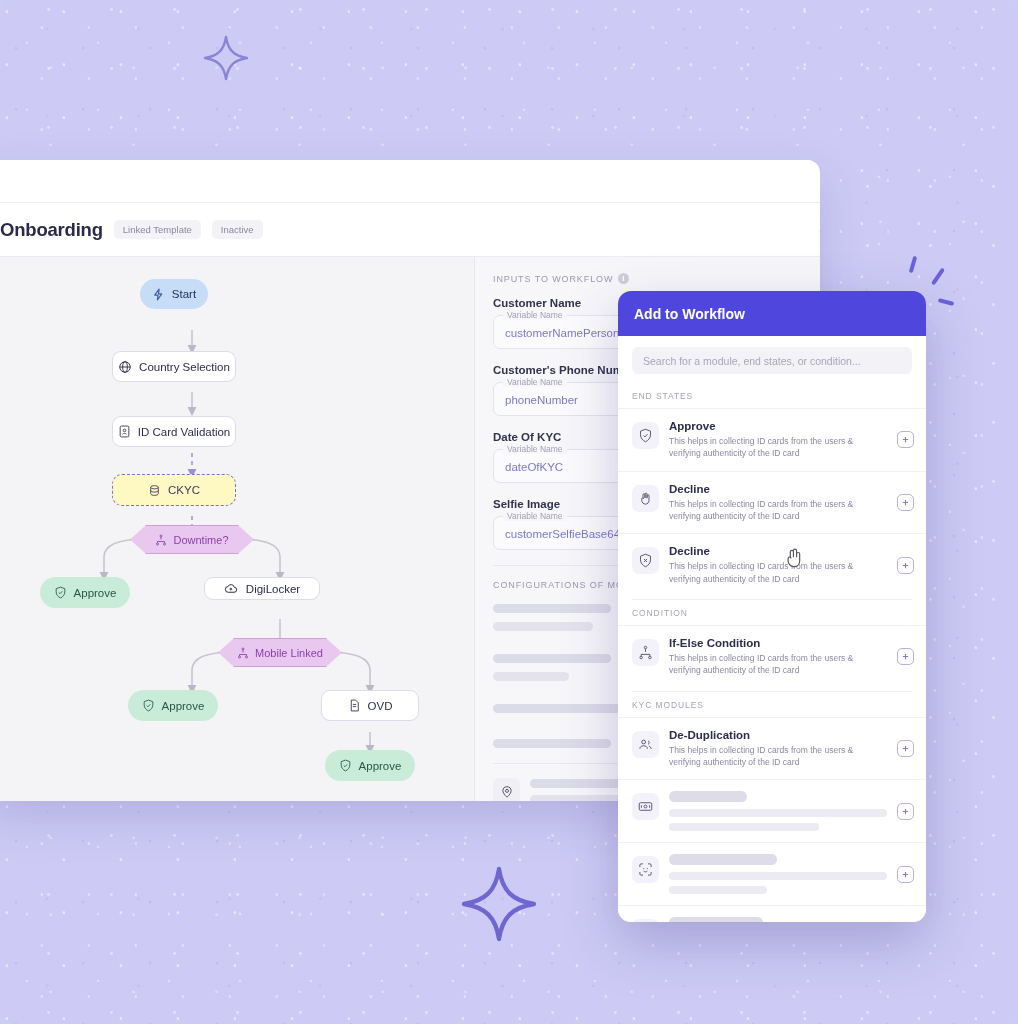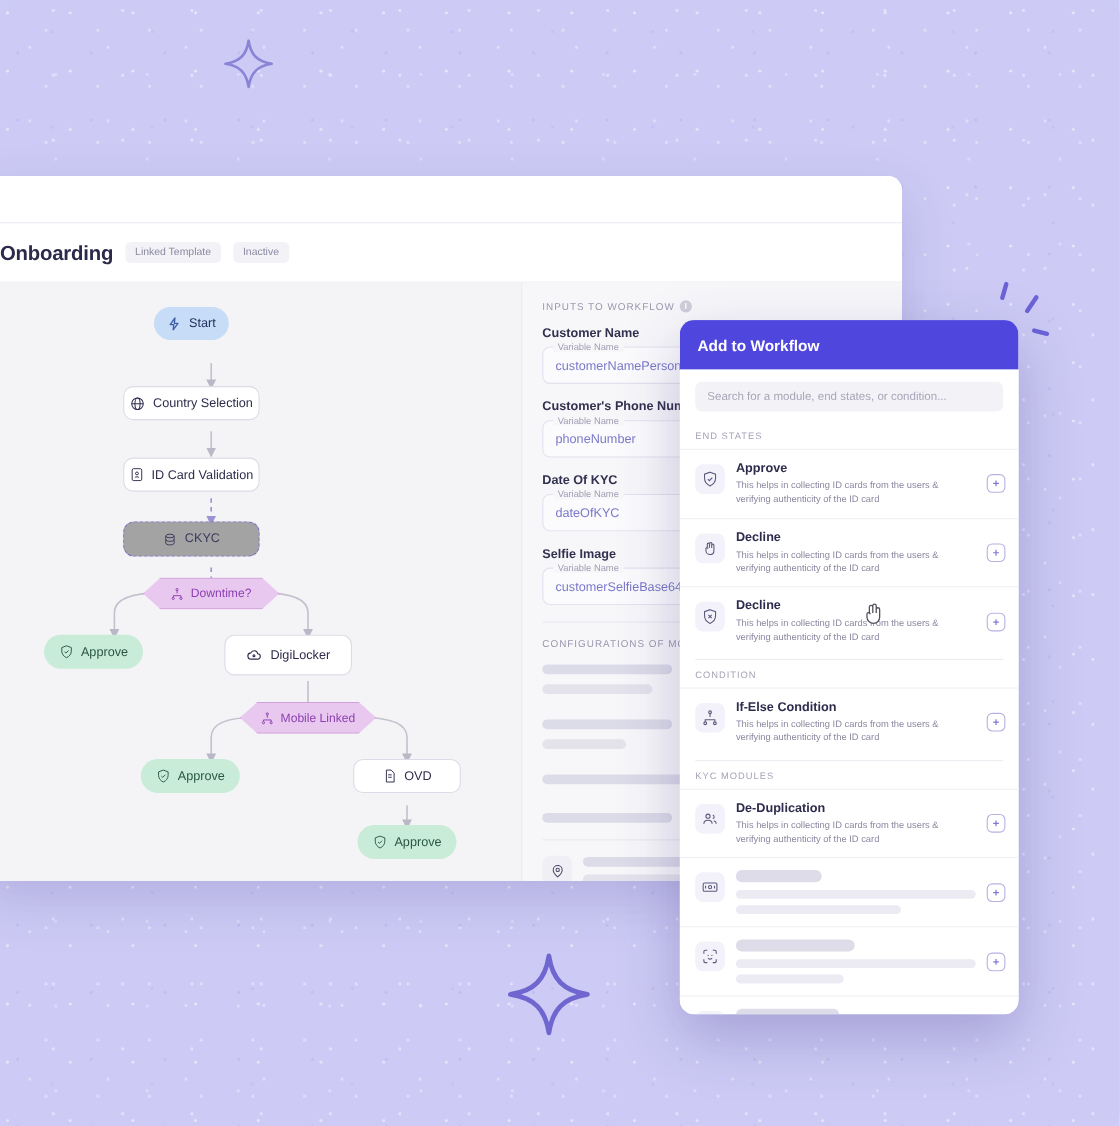--- a/index.html
+++ b/index.html
@@ -90,21 +90,21 @@
   .node .glyph { display: flex; align-items: center; }
   .node-start {
     background: #c6dcf7; color: #22325e; border-radius: 17px;
     font-weight: 500;
   }
   .node-box {
     background: #fff; border: 1px solid #dcdbe7; border-radius: 9px;
     color: #2d2c4c;
   }
   .node-dashed {
-    background: #a3a3a3; border: 1.6px dashed #7b6fc9; border-radius: 10px;
+    background: #fef9c3; border: 1.6px dashed #7b6fc9; border-radius: 10px;
     color: #3b3a5c;
   }
   .node-approve {
     background: #c9ecd9; color: #2a5744; border-radius: 17px;
   }
   .node-cond {
     color: #8b3fb0; font-size: 11px;
     display: flex; align-items: center; justify-content: center; gap: 6px;
   }
   .hex {
@@ -311,21 +311,21 @@
         <div class="node node-approve" style="left:58px; top:320px; width:90px; height:31px;">
           <span class="glyph">
             <svg width="13" height="13" viewBox="0 0 24 24" fill="none" stroke="#2a5744" stroke-width="1.6">
               <path d="M12 2l8 3v6c0 5-3.5 9-8 11-4.5-2-8-6-8-11V5z"></path>
                 <path d="M8.7 12l2.3 2.3 4.3-4.5"></path>
               </svg>
           </span>
           <span>Approve</span>
         </div>
 
-        <div class="node node-box" style="left:222px; top:320px; width:116px; height:37px;">
+        <div class="node node-box" style="left:222px; top:320px; width:116px; height:23px;">
           <span class="glyph">
             <svg width="15" height="15" viewBox="0 0 24 24" fill="none" stroke="#2d2c4c" stroke-width="1.6">
               <path d="M7 18h9a4 4 0 0 0 .4-8 5.2 5.2 0 0 0-9.9-1.2A3.9 3.9 0 0 0 7 18z"></path>
               <circle cx="11" cy="13" r="1.4"></circle>
               </svg>
           </span>
           <span>DigiLocker</span>
         </div>
 
         <div class="hex" style="left:236px; top:381px; width:124px; height:29px;"></div>

